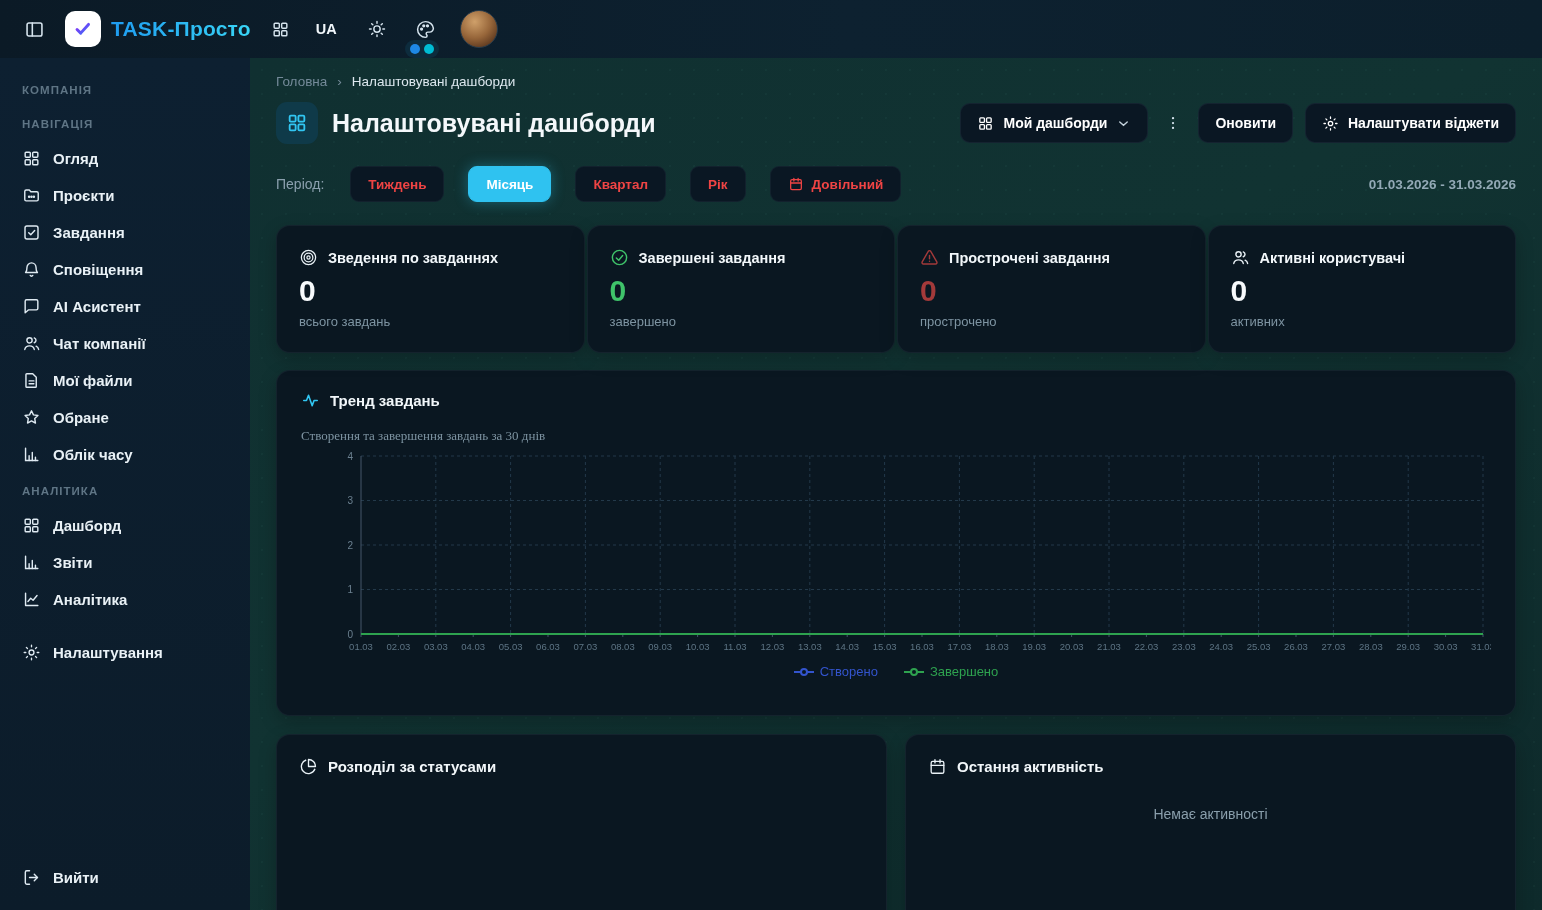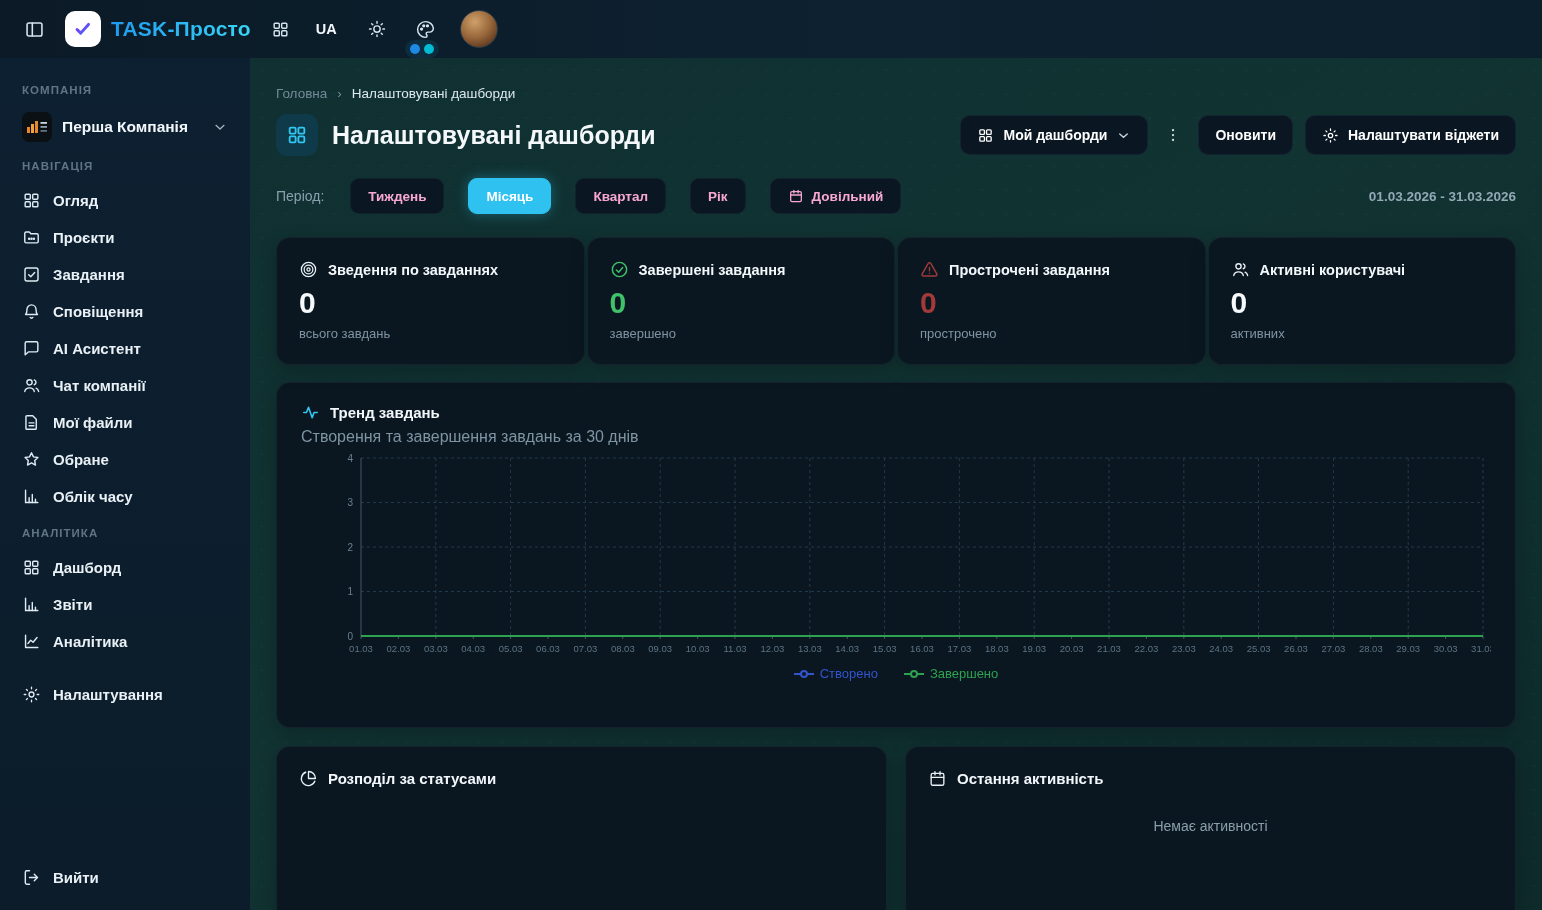--- a/index.html
+++ b/index.html
@@ -73,21 +73,21 @@
   .nav-item .nav-ic { color:#dfeaf2; flex:0 0 auto; }
   .sidebar-spacer { flex:1; }
 
   
   .main {
     position:absolute; top:58px; left:250px; width:1292px; height:852px;
     background:
       radial-gradient(rgba(140,230,210,0.035) 1px, transparent 1.3px),
       linear-gradient(150deg,#103031 0%, #113332 45%, #0e2a2b 100%);
     background-size:24px 24px, cover;
-    padding:28px 26px; overflow:hidden;
+    padding:16px 26px; overflow:hidden;
   }
   .breadcrumb { display:flex; align-items:center; gap:10px; font-size:13.5px; }
   .crumb-muted { color:#748a99; cursor:pointer; }
   .crumb-sep { color:#748a99; }
   .crumb-current { color:#dde8ef; }
 
   .page-header { display:flex; align-items:center; gap:14px; margin-top:13px; }
   .title-icon {
     width:42px; height:42px; border-radius:11px; background:#0f3a49; color:#31c6f2;
     display:flex; align-items:center; justify-content:center;
@@ -100,41 +100,41 @@
     color:#ffffff; font-weight:700; font-size:14px; font-family:"Liberation Sans",sans-serif;
     display:inline-flex; align-items:center; gap:9px;
   }
   .btn .chev { color:#c3d2dc; }
 
   .filter-row { display:flex; align-items:center; gap:24px; margin-top:22px; }
   .filter-label { color:#8ba0ae; font-size:14px; margin-right:2px; }
   .chip {
     height:36px; padding:0 17px; border-radius:9px; cursor:pointer;
     background:#0a1723; border:1px solid rgba(160,200,220,.06);
-    color:#f9a8d4; font-weight:700; font-size:13.5px; font-family:"Liberation Sans",sans-serif;
+    color:#ef4444; font-weight:700; font-size:13.5px; font-family:"Liberation Sans",sans-serif;
     display:inline-flex; align-items:center; gap:8px;
   }
   .chip.active { background:#2fc2f0; border-color:#2fc2f0; color:#ffffff; box-shadow:0 0 14px rgba(47,194,240,.35); }
   .date-range { margin-left:auto; color:#93a9b6; font-weight:600; font-size:13.5px; }
 
   .stats-grid { display:grid; grid-template-columns:repeat(4,1fr); gap:2px; margin-top:23px; }
   .card {
     background:#0a1721; border:1px solid rgba(150,195,215,.07); border-radius:14px;
     box-shadow:0 6px 18px rgba(0,0,0,.22);
   }
   .stat-card { padding:22px; height:128px; }
   .stat-head { display:flex; align-items:center; gap:10px; font-size:14.5px; font-weight:700; color:#f2f7fa; }
   .stat-value { font-size:30px; font-weight:800; margin-top:9px; line-height:1; }
   .v-white { color:#f7fafc; } .v-green { color:#3fc36a; } .v-red { color:#a33a3a; }
   .stat-caption { font-size:13px; color:#7e94a2; margin-top:8px; }
   .ic-green { color:#3fc36a; } .ic-red { color:#a33a3a; } .ic-white { color:#e9f1f6; } .ic-cyan { color:#31c6f2; }
 
   .chart-card { margin-top:17px; padding:20px 24px 10px 24px; height:346px; }
   .chart-head { display:flex; align-items:center; gap:10px; font-size:15px; font-weight:700; color:#f2f7fa; }
-  .chart-sub { font-size:16px; color:#7e94a2; margin-top:6px; }
+  .chart-sub { font-size:13px; color:#7e94a2; margin-top:18px;font-family:Liberation Serif, serif; }
   .chart-svg { width:100%; height:212px; margin-top:6px; }
   .chart-svg .grid { stroke:#23394a; stroke-width:1; stroke-dasharray:3 3; }
   .chart-svg .axis { stroke:#44566a; stroke-width:1; }
   .chart-svg .ytick { fill:#6b8090; font-size:10px; text-anchor:end; font-family:"Liberation Sans",sans-serif; }
   .chart-svg .xtick { fill:#5d7484; font-size:9.5px; text-anchor:middle; font-family:"Liberation Sans",sans-serif; }
   .chart-legend { display:flex; justify-content:center; gap:26px; font-size:13px; margin-top:2px; }
   .legend-item { display:inline-flex; align-items:center; gap:6px; cursor:pointer; }
 
   .bottom-grid { display:grid; grid-template-columns:1fr 1fr; gap:18px; margin-top:18px; }
   .bottom-card { padding:22px; height:280px; }
@@ -195,35 +195,20 @@
         <span class="dot" style="background:#1e88e5"></span>
         <span class="dot" style="background:#00bcd4"></span>
       </span>
     </div>
     <div class="avatar"></div>
   </div>
 </header>
 
 <nav class="sidebar">
   <div class="section-label">КОМПАНІЯ</div>
-  <div class="company-row">
-    <svg width="30" height="30" viewBox="0 0 30 30">
-        <rect width="30" height="30" rx="7" fill="#0b1015"></rect>
-        <rect x="5" y="15" width="3" height="6" fill="#e8862a"></rect>
-        <rect x="9" y="12" width="3" height="9" fill="#f2a23c"></rect>
-        <rect x="13" y="9" width="3" height="12" fill="#e8862a"></rect>
-        <rect x="18.5" y="10" width="6.5" height="1.8" fill="#cfd8df"></rect>
-        <rect x="18.5" y="14" width="6.5" height="1.8" fill="#8fa0ac"></rect>
-        <rect x="18.5" y="18" width="6.5" height="1.8" fill="#5f7280"></rect>
-      </svg>
-    <span>Перша Компанія</span>
-    <svg class="chev" width="16" height="16" viewBox="0 0 24 24" fill="none" stroke="currentColor" stroke-width="2" stroke-linecap="round">
-        <path d="M6 9.5l6 5.5 6-5.5"></path>
-      </svg>
-  </div>
 
   <div class="section-label">НАВІГАЦІЯ</div>
 
   <div class="nav-item">
     <svg class="nav-ic" width="19" height="19" viewBox="0 0 24 24" fill="none" stroke="currentColor" stroke-width="1.8">
         <rect x="4" y="4" width="6.5" height="6.5" rx="1.2"></rect>
         <rect x="13.5" y="4" width="6.5" height="6.5" rx="1.2"></rect>
         <rect x="4" y="13.5" width="6.5" height="6.5" rx="1.2"></rect>
         <rect x="13.5" y="13.5" width="6.5" height="6.5" rx="1.2"></rect>
       </svg>

